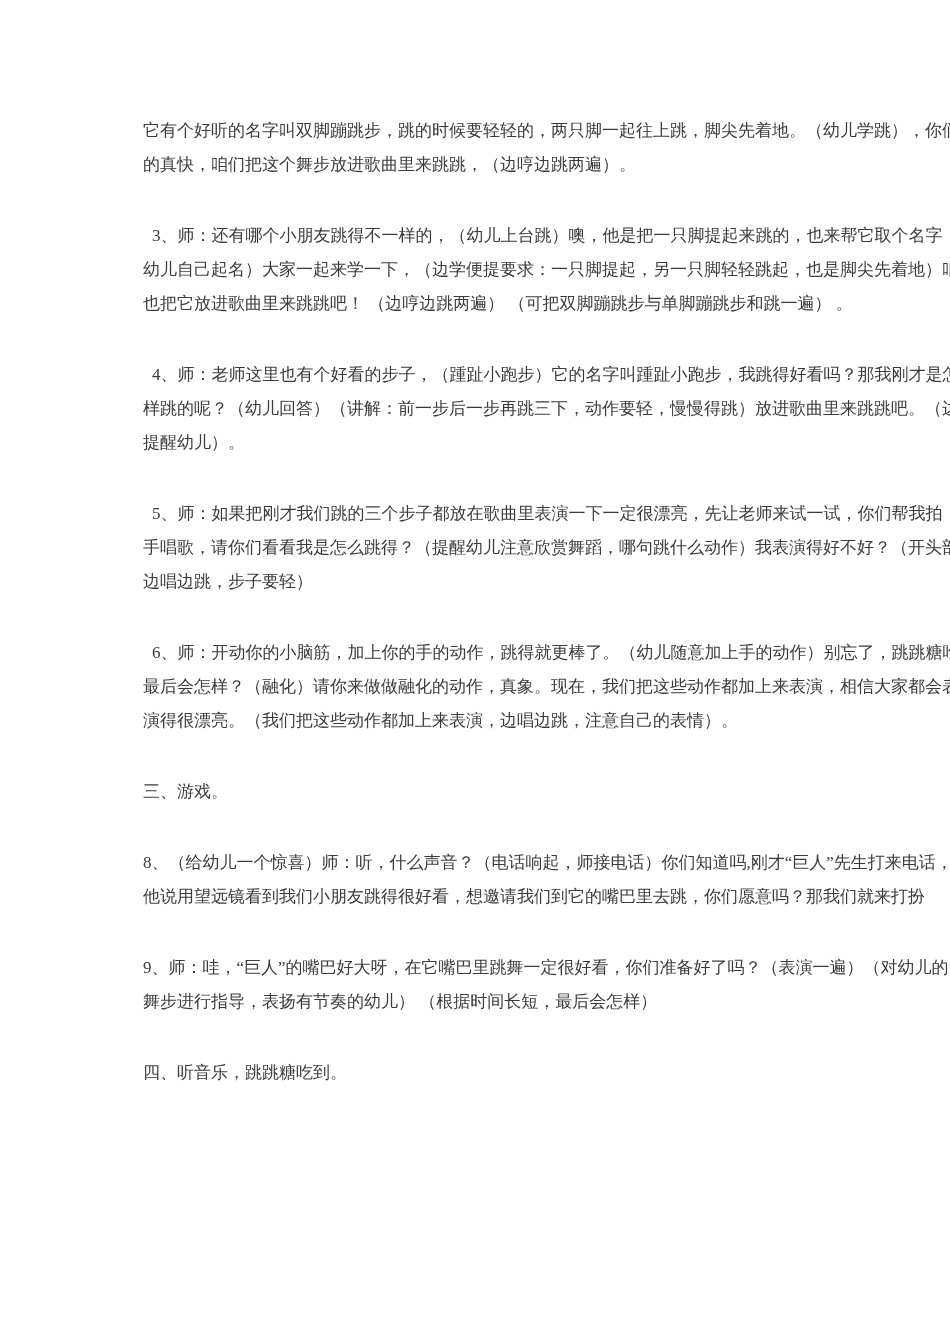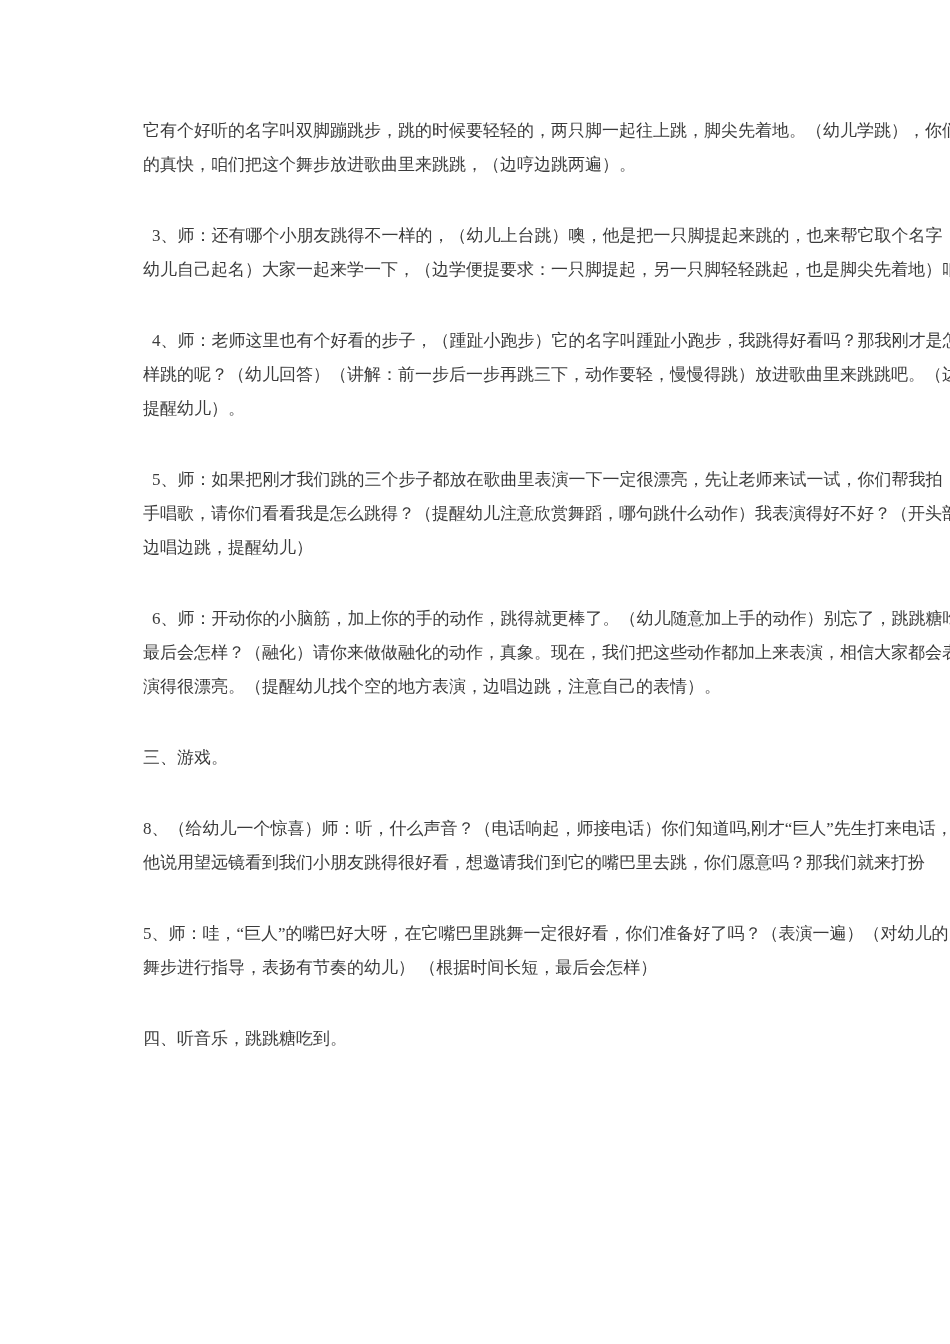--- a/index.html
+++ b/index.html
@@ -44,44 +44,45 @@
 
 <div class="page">
   <main class="doc-body" id="doc-body">
       <p class="para">
         <span class="line">它有个好听的名字叫双脚蹦跳步，跳的时候要轻轻的，两只脚一起往上跳，脚尖先着地。（幼儿学跳），你们学</span>
         <span class="line">的真快，咱们把这个舞步放进歌曲里来跳跳，（边哼边跳两遍）。</span>
       </p>
       <p class="para indent-sm">
         <span class="line">3、师：还有哪个小朋友跳得不一样的，（幼儿上台跳）噢，他是把一只脚提起来跳的，也来帮它取个名字（</span>
         <span class="line">幼儿自己起名）大家一起来学一下，（边学便提要求：一只脚提起，另一只脚轻轻跳起，也是脚尖先着地）咱们</span>
+        <span class="line">也把它放进歌曲里来跳跳吧！ （边哼边跳两遍） （可把双脚蹦跳步与单脚蹦跳步和跳一遍） 。</span>
       </p>
       <p class="para indent-sm">
         <span class="line">4、师：老师这里也有个好看的步子，（踵趾小跑步）它的名字叫踵趾小跑步，我跳得好看吗？那我刚才是怎</span>
         <span class="line">样跳的呢？（幼儿回答）（讲解：前一步后一步再跳三下，动作要轻，慢慢得跳）放进歌曲里来跳跳吧。（边哼</span>
         <span class="line">提醒幼儿）。</span>
       </p>
       <p class="para indent-sm">
         <span class="line">5、师：如果把刚才我们跳的三个步子都放在歌曲里表演一下一定很漂亮，先让老师来试一试，你们帮我拍</span>
         <span class="line">手唱歌，请你们看看我是怎么跳得？（提醒幼儿注意欣赏舞蹈，哪句跳什么动作）我表演得好不好？（开头部</span>
-        <span class="line">边唱边跳，提醒幼儿）</span>
+        <span class="line">边唱边跳，步子要轻）</span>
       </p>
       <p class="para indent-sm">
         <span class="line">6、师：开动你的小脑筋，加上你的手的动作，跳得就更棒了。（幼儿随意加上手的动作）别忘了，跳跳糖吃到</span>
         <span class="line">最后会怎样？（融化）请你来做做融化的动作，真象。现在，我们把这些动作都加上来表演，相信大家都会表</span>
-        <span class="line">演得很漂亮。（提醒幼儿找个空的地方表演，边唱边跳，注意自己的表情）。</span>
+        <span class="line">演得很漂亮。（我们把这些动作都加上来表演，边唱边跳，注意自己的表情）。</span>
       </p>
       <p class="para">
         <span class="line">三、游戏。</span>
       </p>
       <p class="para">
         <span class="line">8、（给幼儿一个惊喜）师：听，什么声音？（电话响起，师接电话）你们知道吗,刚才“巨人”先生打来电话，</span>
         <span class="line">他说用望远镜看到我们小朋友跳得很好看，想邀请我们到它的嘴巴里去跳，你们愿意吗？那我们就来打扮</span>
       </p>
       <p class="para">
-        <span class="line">5、师：哇，“巨人”的嘴巴好大呀，在它嘴巴里跳舞一定很好看，你们准备好了吗？（表演一遍）（对幼儿的</span>
+        <span class="line">9、师：哇，“巨人”的嘴巴好大呀，在它嘴巴里跳舞一定很好看，你们准备好了吗？（表演一遍）（对幼儿的</span>
         <span class="line">舞步进行指导，表扬有节奏的幼儿） （根据时间长短，最后会怎样）</span>
       </p>
       <p class="para">
         <span class="line">四、听音乐，跳跳糖吃到。</span>
       </p>
     </main>
 </div>
 
 </body></html>

